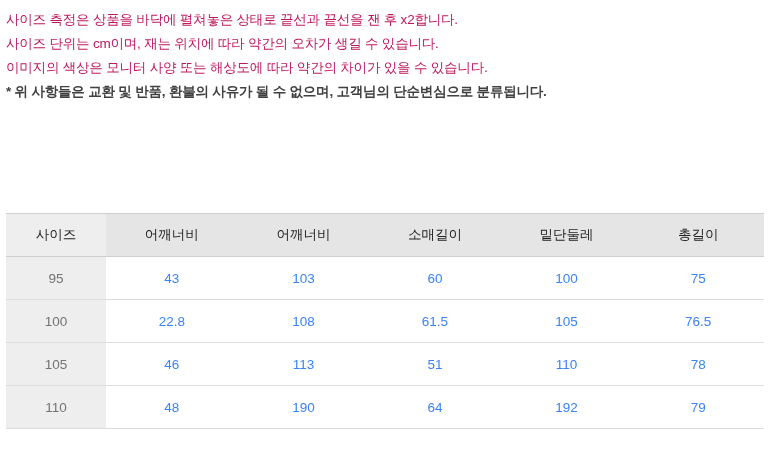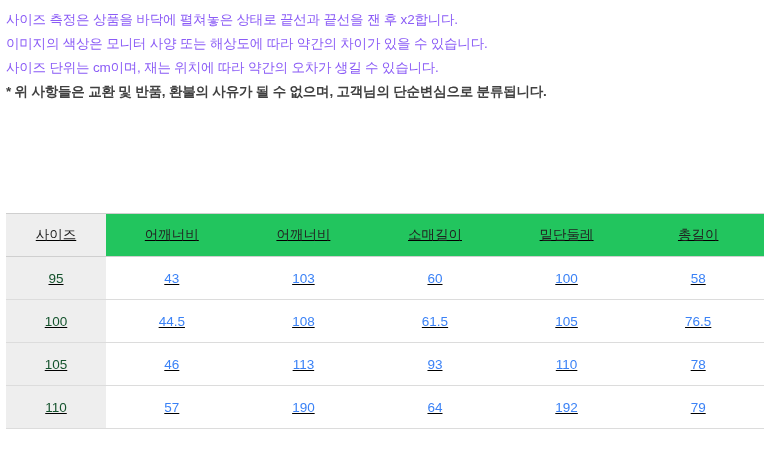--- a/index.html
+++ b/index.html
@@ -19,21 +19,21 @@
   }
   .notes {
     position: absolute;
     top: 8px;
     left: 6px;
     width: 756px;
   }
   .note-line {
     font-size: 13.5px;
     line-height: 24px;
-    color: #8b5cf6;
+    color: #be185d;
     white-space: nowrap;
     letter-spacing: -0.2px;
   }
   .note-line.warn {
     color: #404040;
     font-weight: bold;
   }
   .section-title {
     position: absolute;
     top: 172px;
@@ -43,58 +43,57 @@
     color: #222222;
     letter-spacing: -0.3px;
   }
   .size-table {
     position: absolute;
     top: 213px;
     left: 6px;
     width: 758px;
     border-collapse: collapse;
     table-layout: fixed;
-    text-decoration: underline;
   }
   .size-table th,
   .size-table td {
     height: 43px;
     font-size: 13.5px;
     color: #3b82f6;
     text-align: center;
     vertical-align: middle;
     border-bottom: 1px solid #dcdcdc;
     font-weight: normal;
     padding: 0;
   }
   .size-table thead th {
     border-top: 1px solid #cfcfcf;
     border-bottom: 1px solid #cfcfcf;
-    background: #22c55e;
+    background: #e5e5e5;
     color: #222222;
   }
   .size-table thead th:first-child {
     background: #eeeeee;
   }
   .size-table tbody td:first-child {
     background: #eeeeee;
-    color: #14532d;
+    color: #737373;
   }
   .size-table col.c-first { width: 100px; }
   .size-table col.c-rest { width: 131.6px; }
 </style>
 </head>
 <body>
 
 <div class="page">
 
   <div class="notes">
     <div class="note-line">사이즈 측정은 상품을 바닥에 펼쳐놓은 상태로 끝선과 끝선을 잰 후 x2합니다.</div>
+    <div class="note-line">사이즈 단위는 cm이며, 재는 위치에 따라 약간의 오차가 생길 수 있습니다.</div>
     <div class="note-line">이미지의 색상은 모니터 사양 또는 해상도에 따라 약간의 차이가 있을 수 있습니다.</div>
-    <div class="note-line">사이즈 단위는 cm이며, 재는 위치에 따라 약간의 오차가 생길 수 있습니다.</div>
     <div class="note-line warn">* 위 사항들은 교환 및 반품, 환불의 사유가 될 수 없으며, 고객님의 단순변심으로 분류됩니다.</div>
   </div>
 
 
   <table class="size-table">
     <colgroup>
       <col class="c-first">
       <col class="c-rest">
       <col class="c-rest">
       <col class="c-rest">
@@ -111,41 +110,41 @@
         <th>총길이</th>
       </tr>
     </thead>
     <tbody>
       <tr>
         <td>95</td>
         <td>43</td>
         <td>103</td>
         <td>60</td>
         <td>100</td>
-        <td>58</td>
+        <td>75</td>
       </tr>
       <tr>
         <td>100</td>
-        <td>44.5</td>
+        <td>22.8</td>
         <td>108</td>
         <td>61.5</td>
         <td>105</td>
         <td>76.5</td>
       </tr>
       <tr>
         <td>105</td>
         <td>46</td>
         <td>113</td>
-        <td>93</td>
+        <td>51</td>
         <td>110</td>
         <td>78</td>
       </tr>
       <tr>
         <td>110</td>
-        <td>57</td>
+        <td>48</td>
         <td>190</td>
         <td>64</td>
         <td>192</td>
         <td>79</td>
       </tr>
     </tbody>
   </table>
 
 </div>
 

